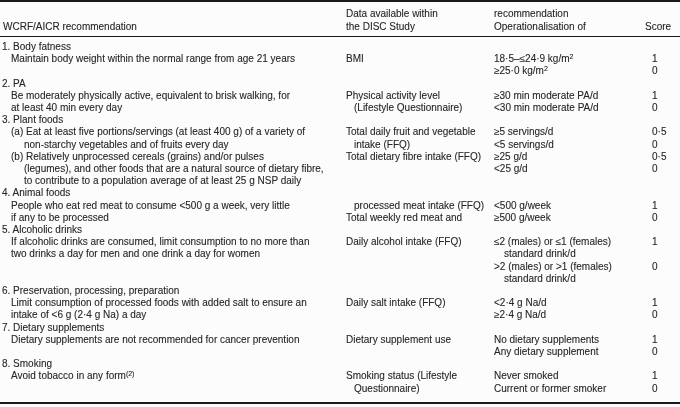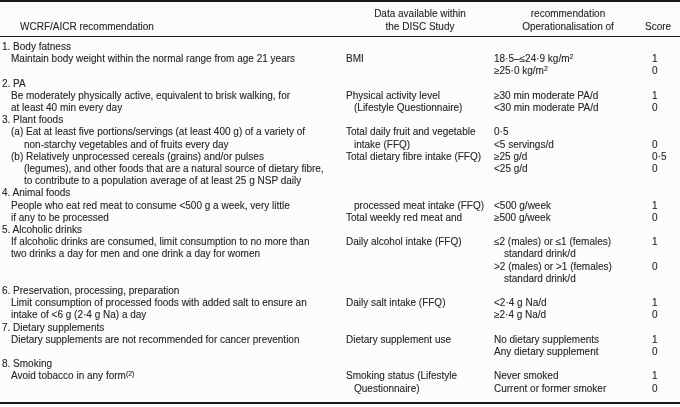--- a/index.html
+++ b/index.html
@@ -11,22 +11,22 @@
     color: #1d1d1d;
     -webkit-text-stroke: 0.1px #333;
   }
   .page { width: 680px; box-sizing: border-box; }
   .rule { height: 0; }
   .rule.thick { border-top: 2.5px solid #1a1a1a; }
   .rule.thin  { border-top: 1.4px solid #1a1a1a; }
 
   
   .thead { display: flex; align-items: flex-end; padding: 6px 0 3px 0; line-height: 12.5px; }
-  .center { text-align: center; }
-  .th.c1 { padding-left: 20px; }
+  .center { }
+  .th.c1 { padding-left: 3px; }
   .c4h { flex: 1; padding-left: 3px; }
 
   
   .c1  { width: 344px; box-sizing: border-box; }
   .c2  { width: 150px; box-sizing: border-box; padding-left: 2px; }
   .c3h { width: 148px; box-sizing: border-box; }
   .c34 { flex: 1; display: flex; flex-direction: column; }
 
   
   .tbody { padding-top: 4px; padding-bottom: 7px; }
@@ -121,20 +121,23 @@
           <div class="c1 cell">
             <div class="line">(a) Eat at least five portions/servings (at least 400 g) of a variety of</div>
             <div class="line ind1">non-starchy vegetables and of fruits every day</div>
           </div>
           <div class="c2 cell">
             <div class="line">Total daily fruit and vegetable</div>
             <div class="line ind1">intake (FFQ)</div>
           </div>
           <div class="c34 cell">
             <div class="crit">
+              <div class="crit-lines">
+                <div class="line">≥5 servings/d</div>
+              </div>
               <div class="score">0·5</div>
             </div>
             <div class="crit">
               <div class="crit-lines">
                 <div class="line">&lt;5 servings/d</div>
               </div>
               <div class="score">0</div>
             </div>
           </div>
         </div>

